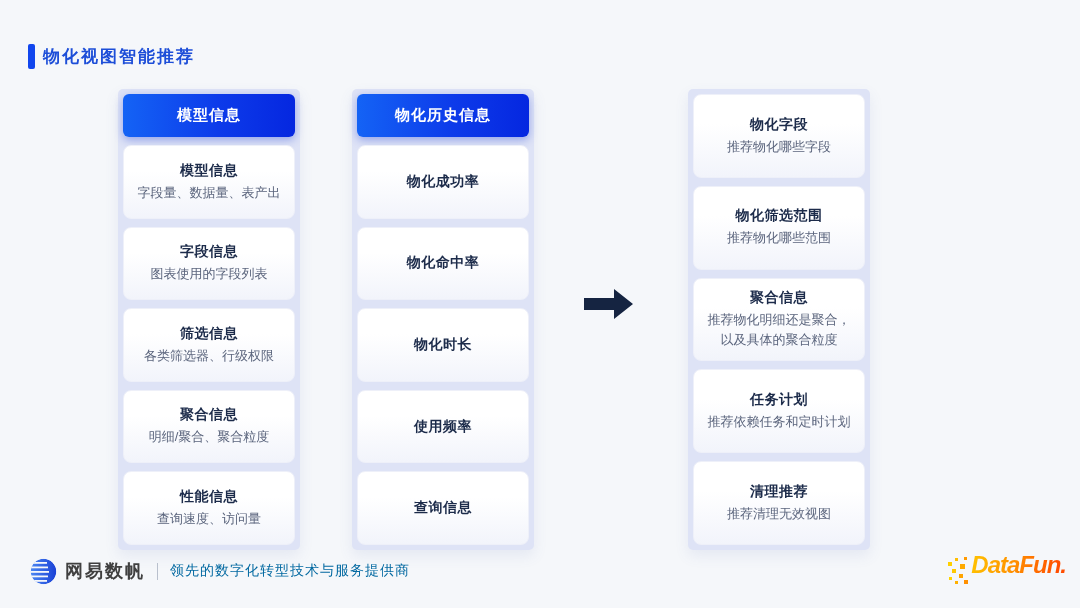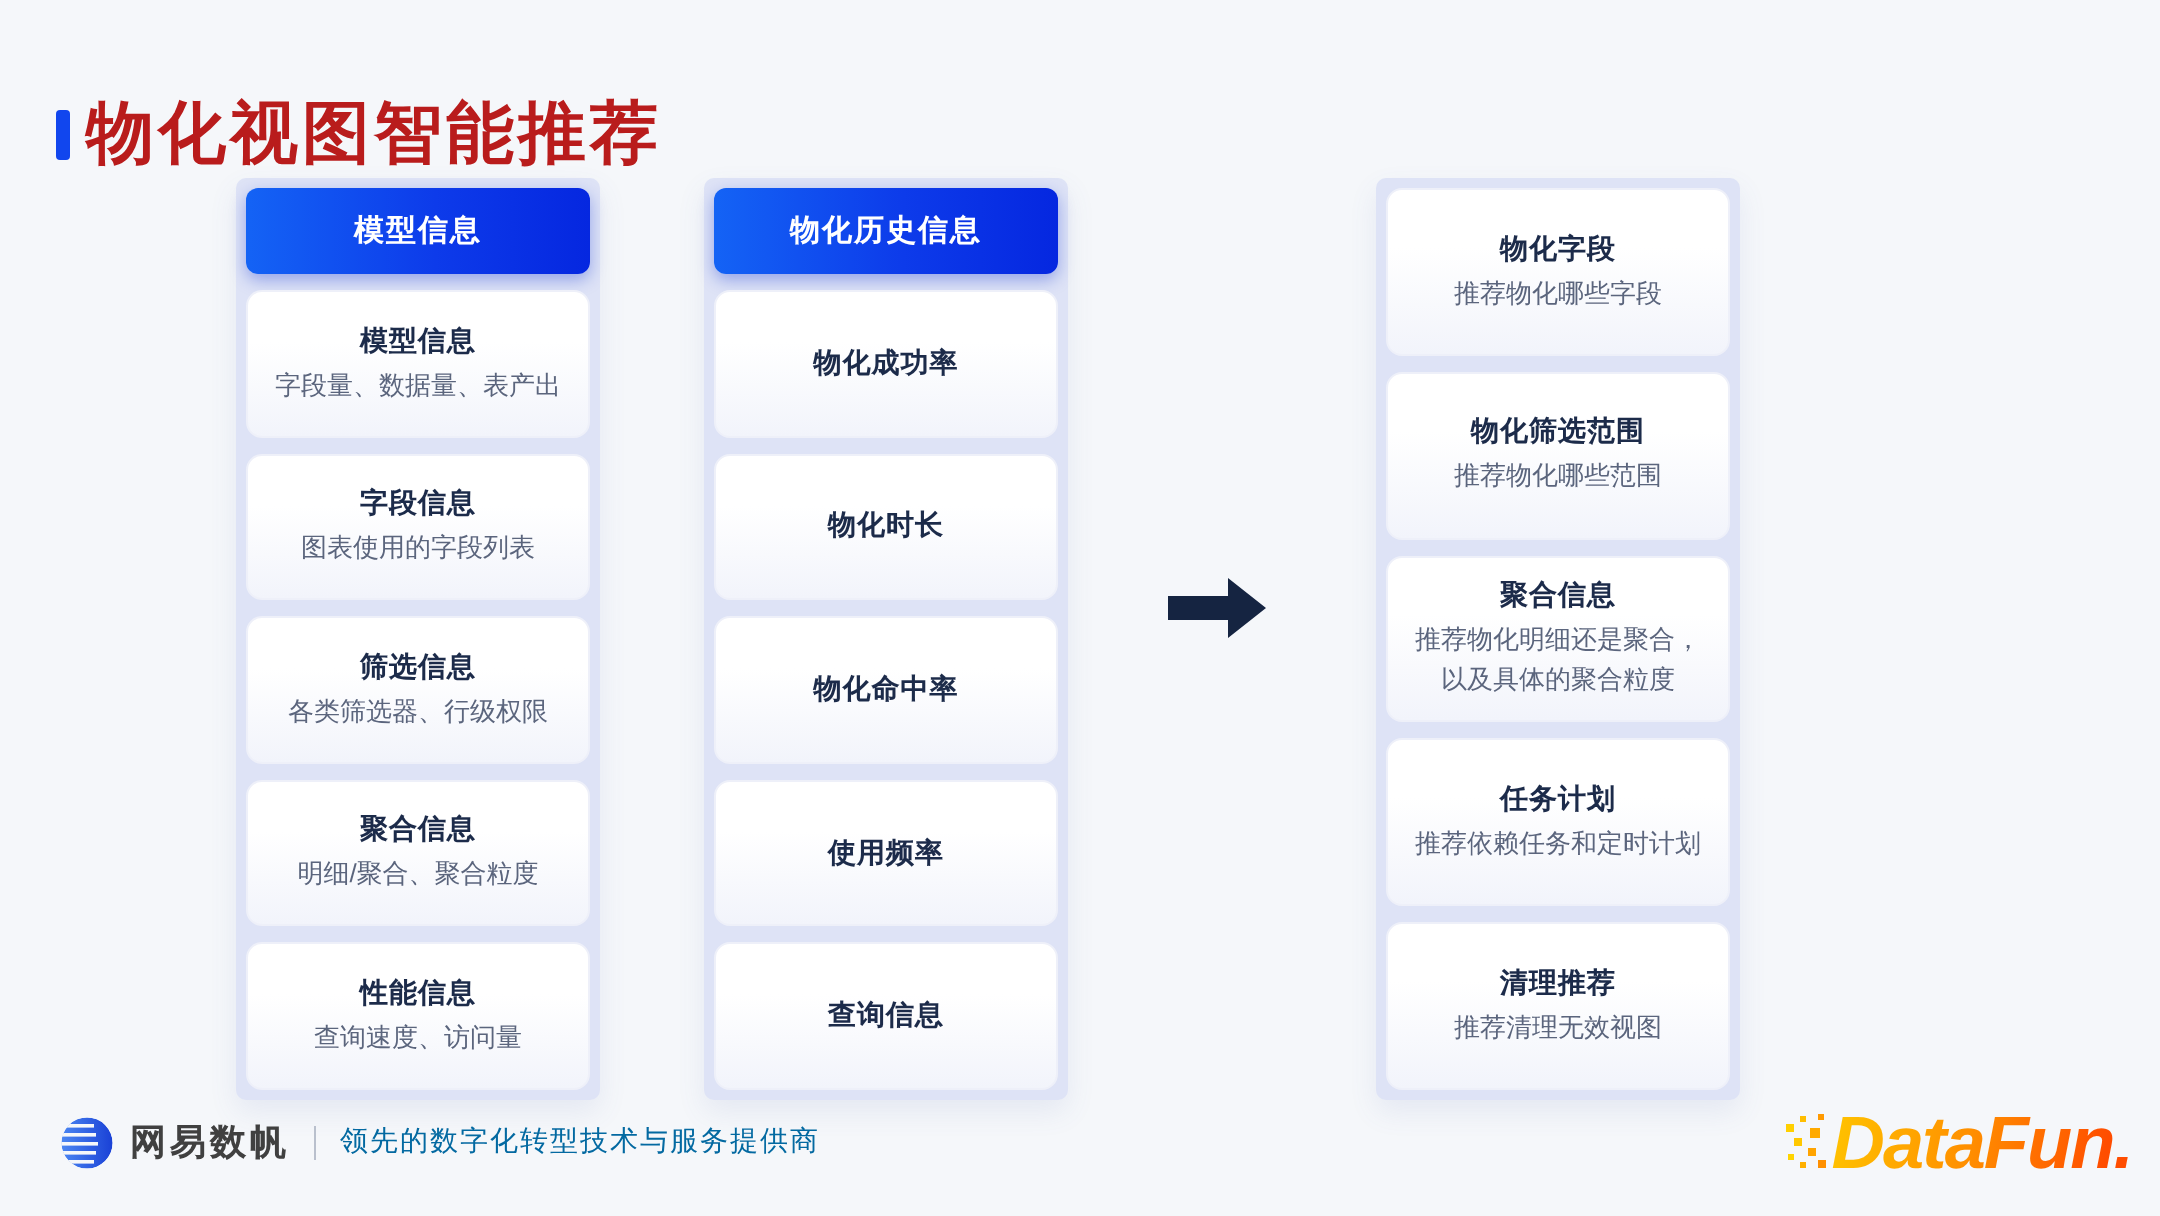--- a/index.html
+++ b/index.html
@@ -15,22 +15,22 @@
   
   .title-row {
     position:absolute; left:28px; top:44px;
     display:flex; align-items:center; gap:8px;
   }
   .title-bar {
     width:7px; height:25px; border-radius:2px;
     background:#1146ee;
   }
   .page-title {
-    font-size:34px; font-weight:800; letter-spacing:2px;
-    color:#b91c1c;
+    font-size:17px; font-weight:800; letter-spacing:2px;
+    color:#1d4ed8;
   }
 
   
   .panel {
     position:absolute; top:89px; width:182px; height:461px;
     background:#dee3f6; border-radius:5px;
     padding:5px; display:flex; flex-direction:column; gap:8px;
     box-shadow:0 6px 14px rgba(90,105,180,0.10);
   }
   .panel.col1 { left:118px; }
@@ -83,21 +83,21 @@
   .footer-tagline {
     font-size:14px; color:#0369a1; letter-spacing:1px;
   }
 
   .datafun {
     position:absolute; right:14px; top:551px;
     display:flex; align-items:flex-start;
   }
   .datafun-pixels { width:24px; height:34px; margin-top:4px; }
   .datafun-text {
-    font-size:37px; font-weight:800; font-style:italic;
+    font-size:24px; font-weight:800; font-style:italic;
     background:linear-gradient(100deg,#ffc400 0%,#ff9000 45%,#ff4d00 90%);
     -webkit-background-clip:text; background-clip:text;
     color:transparent; letter-spacing:-1px;
   }
 </style>
 </head>
 <body>
 
 <div class="title-row">
   <div class="title-bar"></div>
@@ -127,24 +127,24 @@
     <div class="card-sub">查询速度、访问量</div>
   </div>
 </div>
 
 <div class="panel col2">
   <div class="col-header">物化历史信息</div>
   <div class="card">
     <div class="card-title">物化成功率</div>
   </div>
   <div class="card">
+    <div class="card-title">物化命中率</div>
+  </div>
+  <div class="card">
     <div class="card-title">物化时长</div>
-  </div>
-  <div class="card">
-    <div class="card-title">物化命中率</div>
   </div>
   <div class="card">
     <div class="card-title">使用频率</div>
   </div>
   <div class="card">
     <div class="card-title">查询信息</div>
   </div>
 </div>
 
 <svg class="flow-arrow" viewBox="0 0 50 32">

